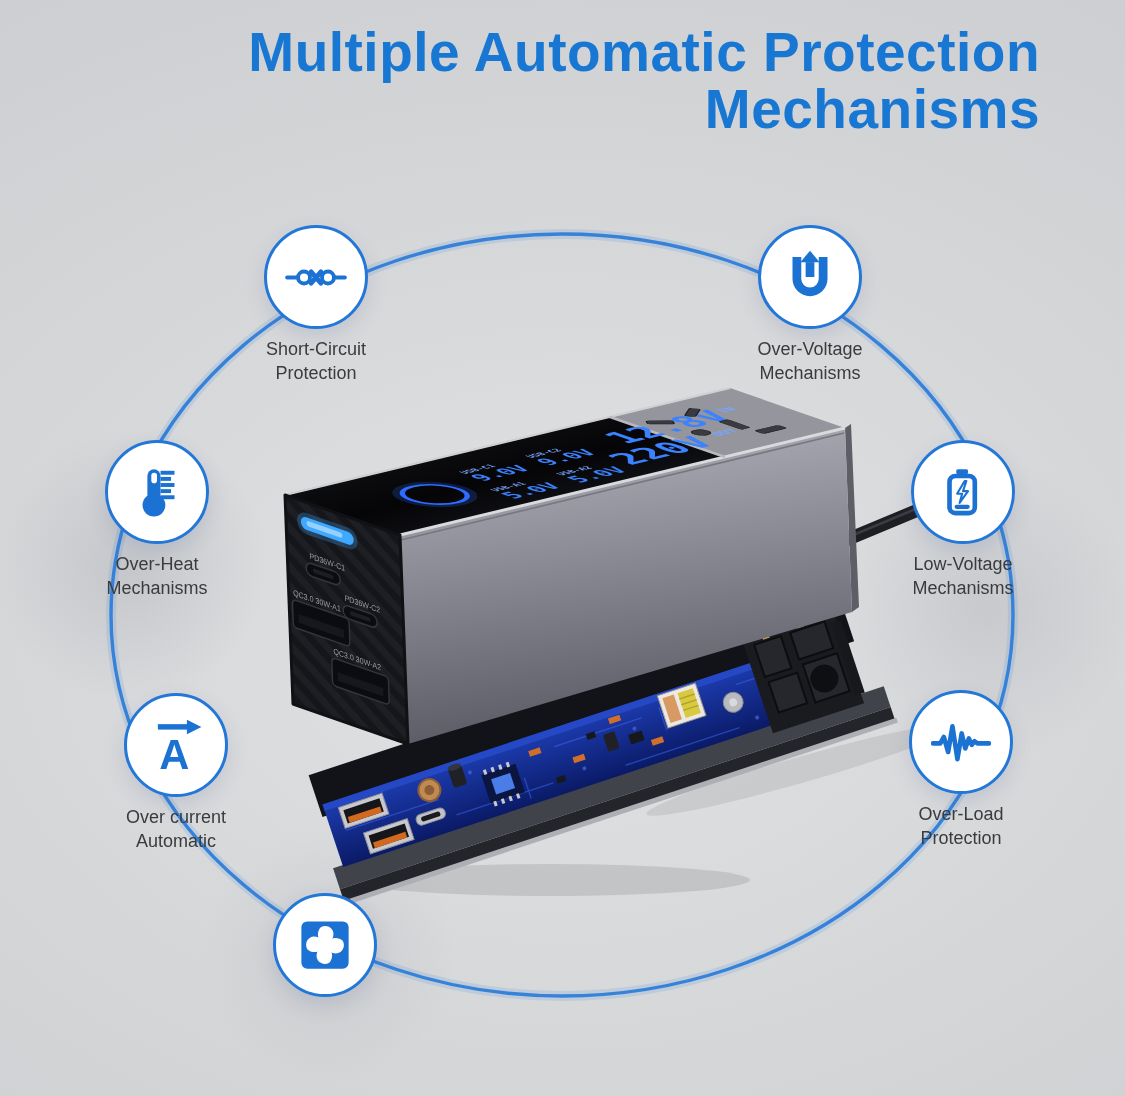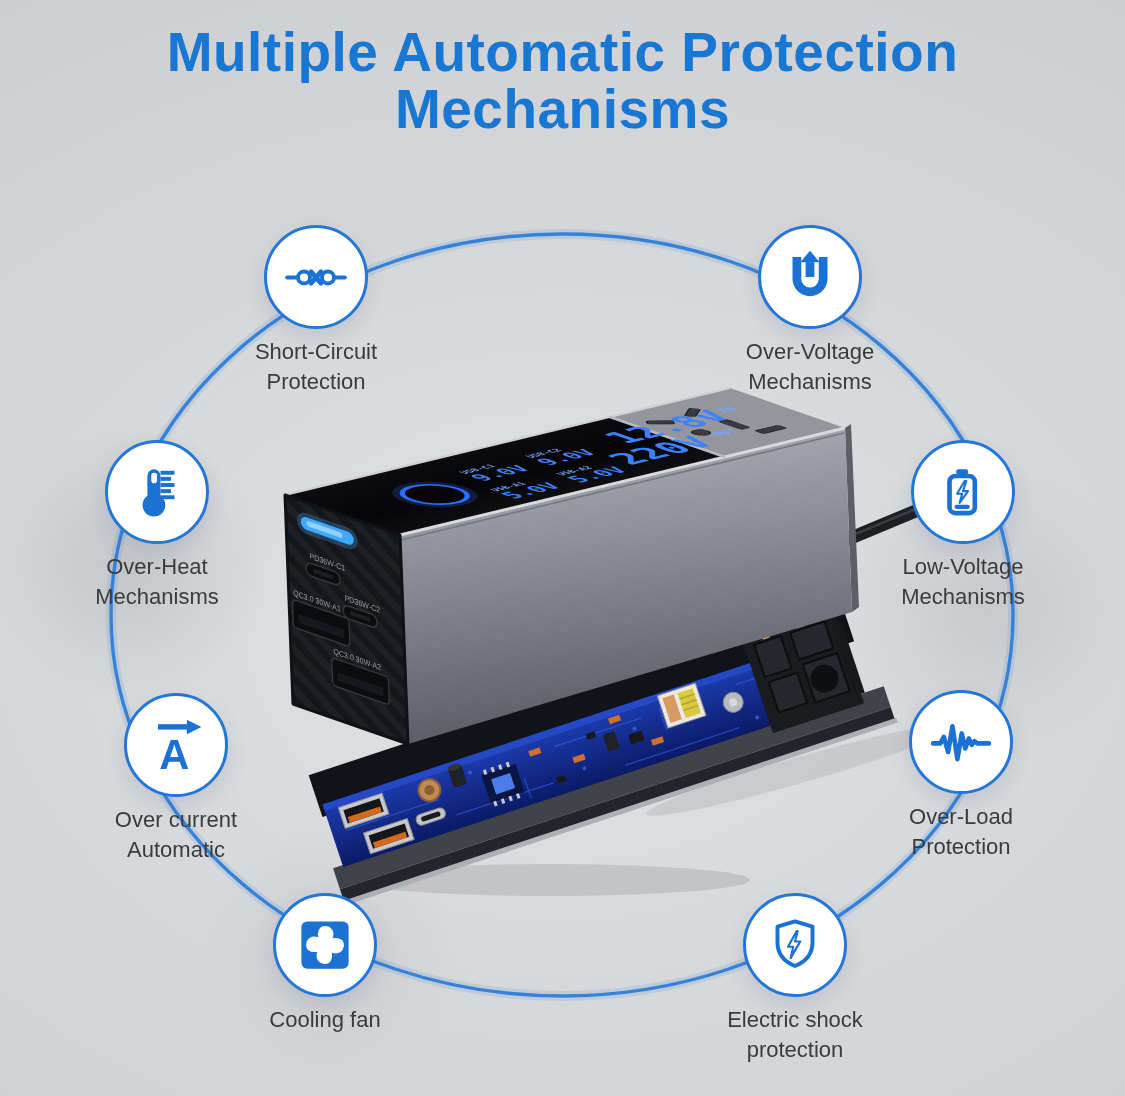--- a/index.html
+++ b/index.html
@@ -7,38 +7,38 @@
     position:relative;width:1125px;height:1096px;margin:0 auto;overflow:hidden;
     font-family:"Liberation Sans",sans-serif;
     background:
       radial-gradient(circle 190px at 130px 565px, rgba(138,143,152,.26), rgba(138,143,152,0) 72%),
       radial-gradient(circle 210px at 985px 610px, rgba(138,143,152,.22), rgba(138,143,152,0) 72%),
       radial-gradient(circle 170px at 330px 955px, rgba(138,143,152,.16), rgba(138,143,152,0) 75%),
       radial-gradient(ellipse 130% 95% at 50% 58%, #e1e2e4 0%, #d5d6d8 42%, #cdced1 74%, #c5c6c9 100%);
   }
   .page-title{
     position:absolute;top:24px;left:0;width:100%;box-sizing:border-box;
-    padding:0 85px;margin:0;text-align:center;
+    padding:0 85px;margin:0;text-align:right;
     font-size:55px;line-height:1.04;font-weight:bold;letter-spacing:.5px;
     color:#1777d3;
   }
   .ring-svg,.product-svg{position:absolute;}
   .ring-svg{left:0;top:0;}
   .product-svg{left:160px;top:340px;}
   .feature{position:absolute;width:104px;height:104px;}
   .fcirc{
     width:104px;height:104px;border-radius:50%;
     background:#ffffff;border:3px solid #2277d8;box-sizing:border-box;
     display:flex;align-items:center;justify-content:center;
     box-shadow:0 8px 20px rgba(70,95,140,.16);
   }
   .flabel{
     position:absolute;top:112px;left:50%;transform:translateX(-50%);
     width:260px;text-align:center;white-space:pre-line;
-    font-size:22px;line-height:1.35;color:#3a3b3d;
+    font-size:18px;line-height:1.35;color:#3a3b3d;
   }
   .f0{left:264px;top:225px;}
   .f1{left:758px;top:225px;}
   .f2{left:105px;top:440px;}
   .f3{left:911px;top:440px;}
   .f4{left:124px;top:693px;}
   .f5{left:909px;top:690px;}
   .f6{left:273px;top:893px;}
   .f7{left:743px;top:893px;}
 </style>
@@ -354,27 +354,16 @@
           <path id="blade" d="M32 32 C 23 28, 21 17, 27 11 C 34 7, 42 12, 42 19 C 42 26, 37 30, 32 32 Z" fill="#ffffff"></path>
         </defs>
         <rect x="4" y="4" width="56" height="56" rx="7" fill="#1b72d3"></rect>
         <use href="#blade"></use>
         <use href="#blade" transform="rotate(90 32 32)"></use>
         <use href="#blade" transform="rotate(180 32 32)"></use>
         <use href="#blade" transform="rotate(270 32 32)"></use>
         <circle cx="32" cy="32" r="5" fill="#ffffff"></circle>
       </svg>
     </div>
-    <div class="flabel">Cooling fan</div>
-  </div>
-
-  <div class="feature f7">
-    <div class="fcirc">
-      <svg width="56" height="56" viewBox="0 0 64 64">
-        <path d="M32 5 L52 11 V29 C52 43 44 51 32 56 C20 51 12 43 12 29 V11 Z" stroke="#1b72d3" stroke-width="4.5" fill="none" stroke-linejoin="round"></path>
-        <polygon points="34,16 24,34 30,34 27,47 38,28 32,28 35,16" fill="none" stroke="#1b72d3" stroke-width="2.5" stroke-linejoin="round"></polygon>
-      </svg>
-    </div>
-    <div class="flabel">Electric shock
-protection</div>
-  </div>
+  </div>
+
 
 </div>
 
 </body></html>

